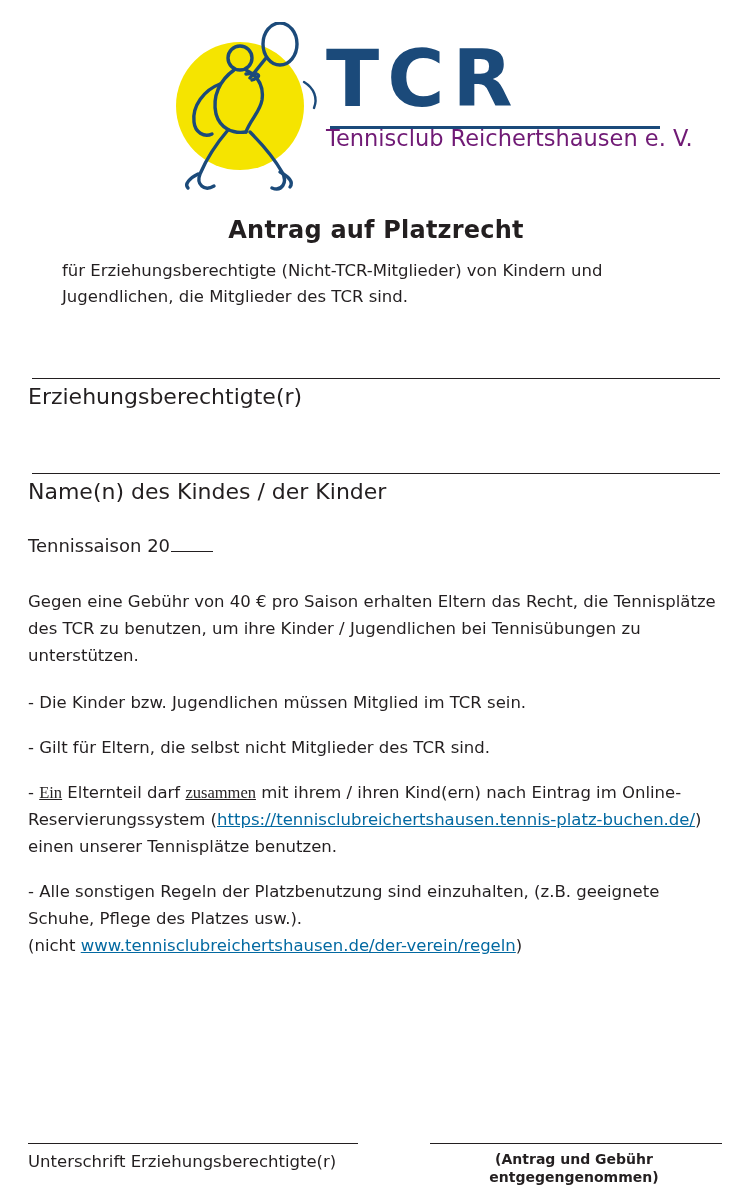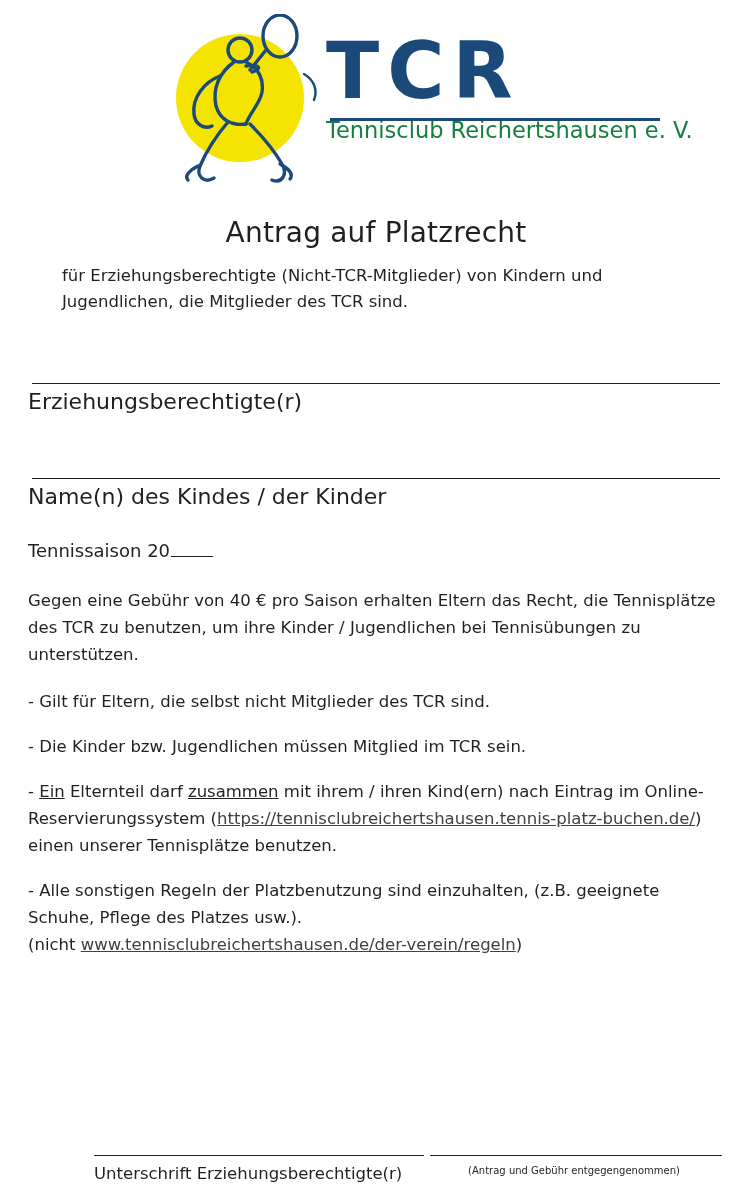--- a/index.html
+++ b/index.html
@@ -26,21 +26,21 @@
 
   
   .logo-block {
     position: relative;
     height: 190px;
     margin-top: 8px;
   }
   .logo-inner {
     position: absolute;
     left: 120px;
-    top: 6px;
+    top: 14px;
     width: 520px;
     height: 180px;
   }
   .logo-ball {
     position: absolute;
     left: 28px;
     top: 20px;
     width: 128px;
     height: 128px;
     border-radius: 50%;
@@ -62,40 +62,40 @@
   .logo-tcr {
     font-family: "DejaVu Sans", "Liberation Sans", sans-serif;
     font-size: 78px;
     font-weight: bold;
     color: #1b4a7a;
     letter-spacing: 8px;
     line-height: 86px;
   }
   .logo-sub {
     font-size: 22.5px;
-    color: #15803d;
+    color: #701a75;
     line-height: 28px;
     margin-top: 2px;
     white-space: nowrap;
     text-align: center;
   }
   .logo-rule {
     position: absolute;
     left: 182px;
     top: 104px;
     width: 330px;
     height: 3px;
     background: #1b4a7a;
   }
 
   
   .doc-title {
     text-align: center;
-    font-size: 28px;
-    font-weight: normal;
+    font-size: 24px;
+    font-weight: bold;
     color: #231f20;
     margin: 18px 0 14px 0;
     letter-spacing: 0.2px;
   }
   .doc-subtitle {
     text-align: left;
     font-size: 16.5px;
     line-height: 26px;
     color: #231f20;
     margin: 0 34px;
@@ -126,47 +126,48 @@
     display: inline-block;
     width: 42px;
     border-bottom: 1.3px solid #231f20;
     height: 17px;
     vertical-align: baseline;
     margin-left: 1px;
   }
 
   
   .body-text {
-    margin-top: 24px;
+    margin-top: 30px;
     font-size: 16.5px;
     line-height: 27px;
   }
   .para {
     margin: 0 0 20px 0;
   }
   .bullets .para {
     margin-bottom: 18px;
   }
   a, .link {
-    color: #404040;
+    color: #0369a1;
     text-decoration: underline;
     word-break: break-word;
   }
   .u {
     text-decoration: underline;
+    font-family: Liberation Serif, serif;
   }
 
   
   .signatures {
     position: absolute;
     left: 28px;
     right: 28px;
     bottom: 18px;
     display: flex;
-    justify-content: flex-end;
+    justify-content: space-between;
   }
   .sig {
     width: 330px;
   }
   .sig-line {
     border-bottom: 1.3px solid #231f20;
     height: 16px;
     margin-bottom: 6px;
   }
   .sig-left .sig-line { width: 330px; }
@@ -176,22 +177,22 @@
     line-height: 24px;
   }
   .sig-right {
     text-align: center;
     width: 300px;
   }
   .sig-right .sig-label {
     font-weight: bold;
   }
   .sig-note {
-    font-size: 10px;
-    font-weight: normal;
+    font-size: 14px;
+    font-weight: bold;
     line-height: 18px;
   }
 </style>
 </head>
 <body>
 
 <div class="page">
 
   <div class="logo-block">
     <div class="logo-inner">
@@ -249,22 +250,22 @@
     <div class="season-row">
       <span>Tennissaison  20</span><span class="season-blank"></span>
     </div>
   </div>
 
   <div class="body-text">
 
     <p class="para">Gegen eine Gebühr von 40 € pro Saison erhalten Eltern das Recht, die Tennisplätze des TCR zu benutzen, um ihre Kinder / Jugendlichen bei Tennisübungen zu unterstützen.</p>
 
     <div class="bullets">
+      <p class="para">- Die Kinder bzw. Jugendlichen müssen Mitglied im TCR sein.</p>
       <p class="para">- Gilt für Eltern, die selbst nicht Mitglieder des TCR sind.</p>
-      <p class="para">- Die Kinder bzw. Jugendlichen müssen Mitglied im TCR sein.</p>
 
       <p class="para"><span>- </span><span class="u">Ein</span><span> Elternteil darf </span><span class="u">zusammen</span><span> mit ihrem / ihren Kind(ern) nach Eintrag im Online-Reservierungssystem (</span><a class="link" href="#">https://tennisclubreichertshausen.tennis-platz-buchen.de/</a><span>) einen unserer Tennisplätze benutzen.</span></p>
 
       <p class="para"><span>- Alle sonstigen Regeln der Platzbenutzung sind einzuhalten, (z.B. geeignete</span>
         <span>Schuhe, Pflege des Platzes usw.).</span><br>
         <span>(nicht </span><a class="link" href="#">www.tennisclubreichertshausen.de/der-verein/regeln</a><span>)</span></p>
     </div>
   </div>
 
   <div class="signatures">

